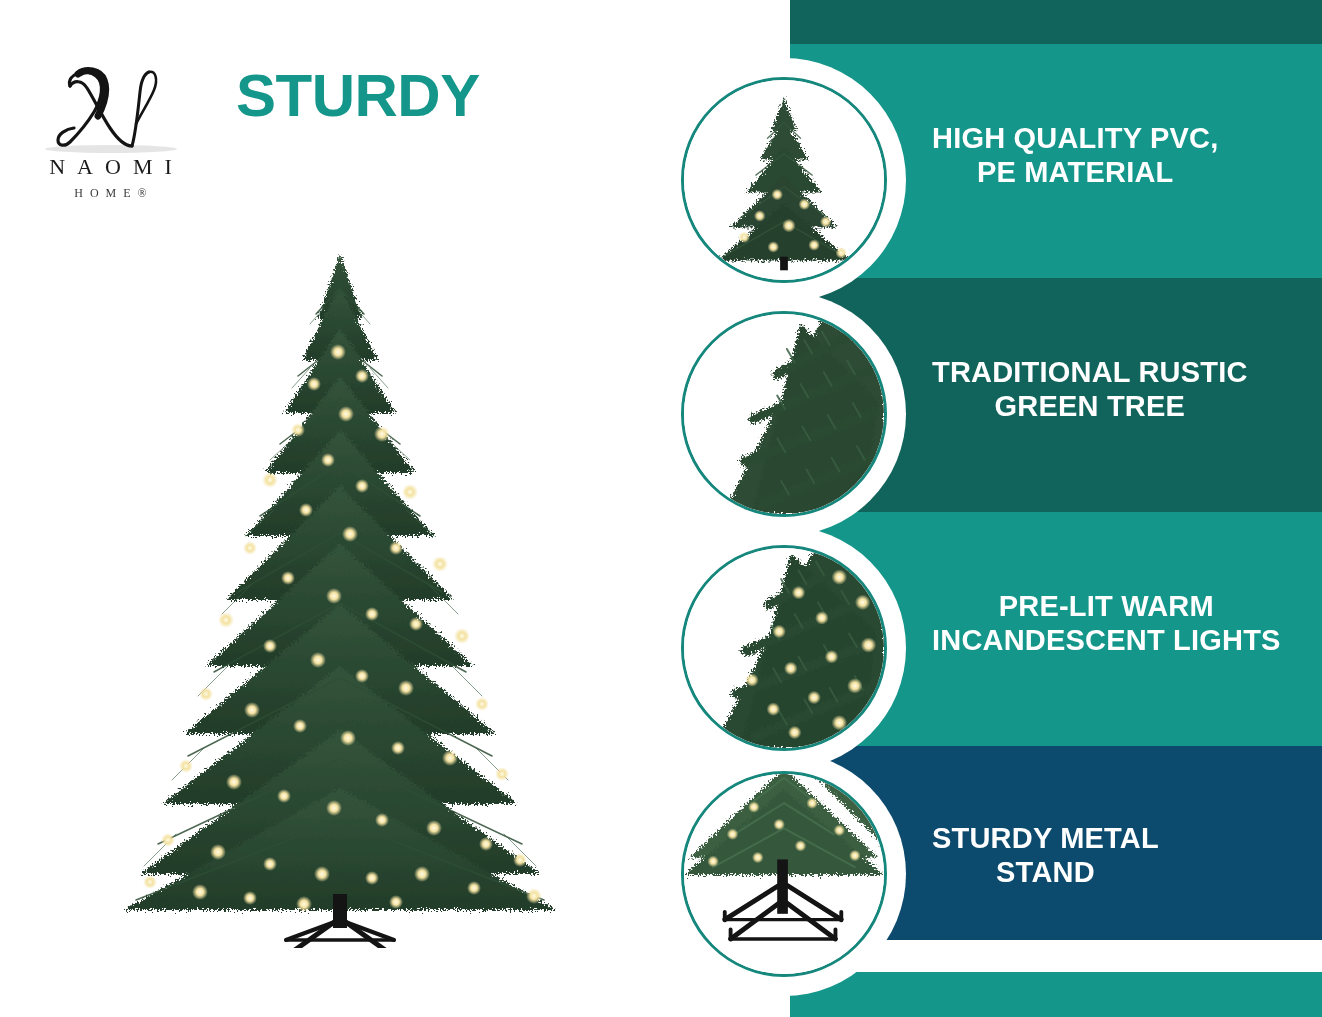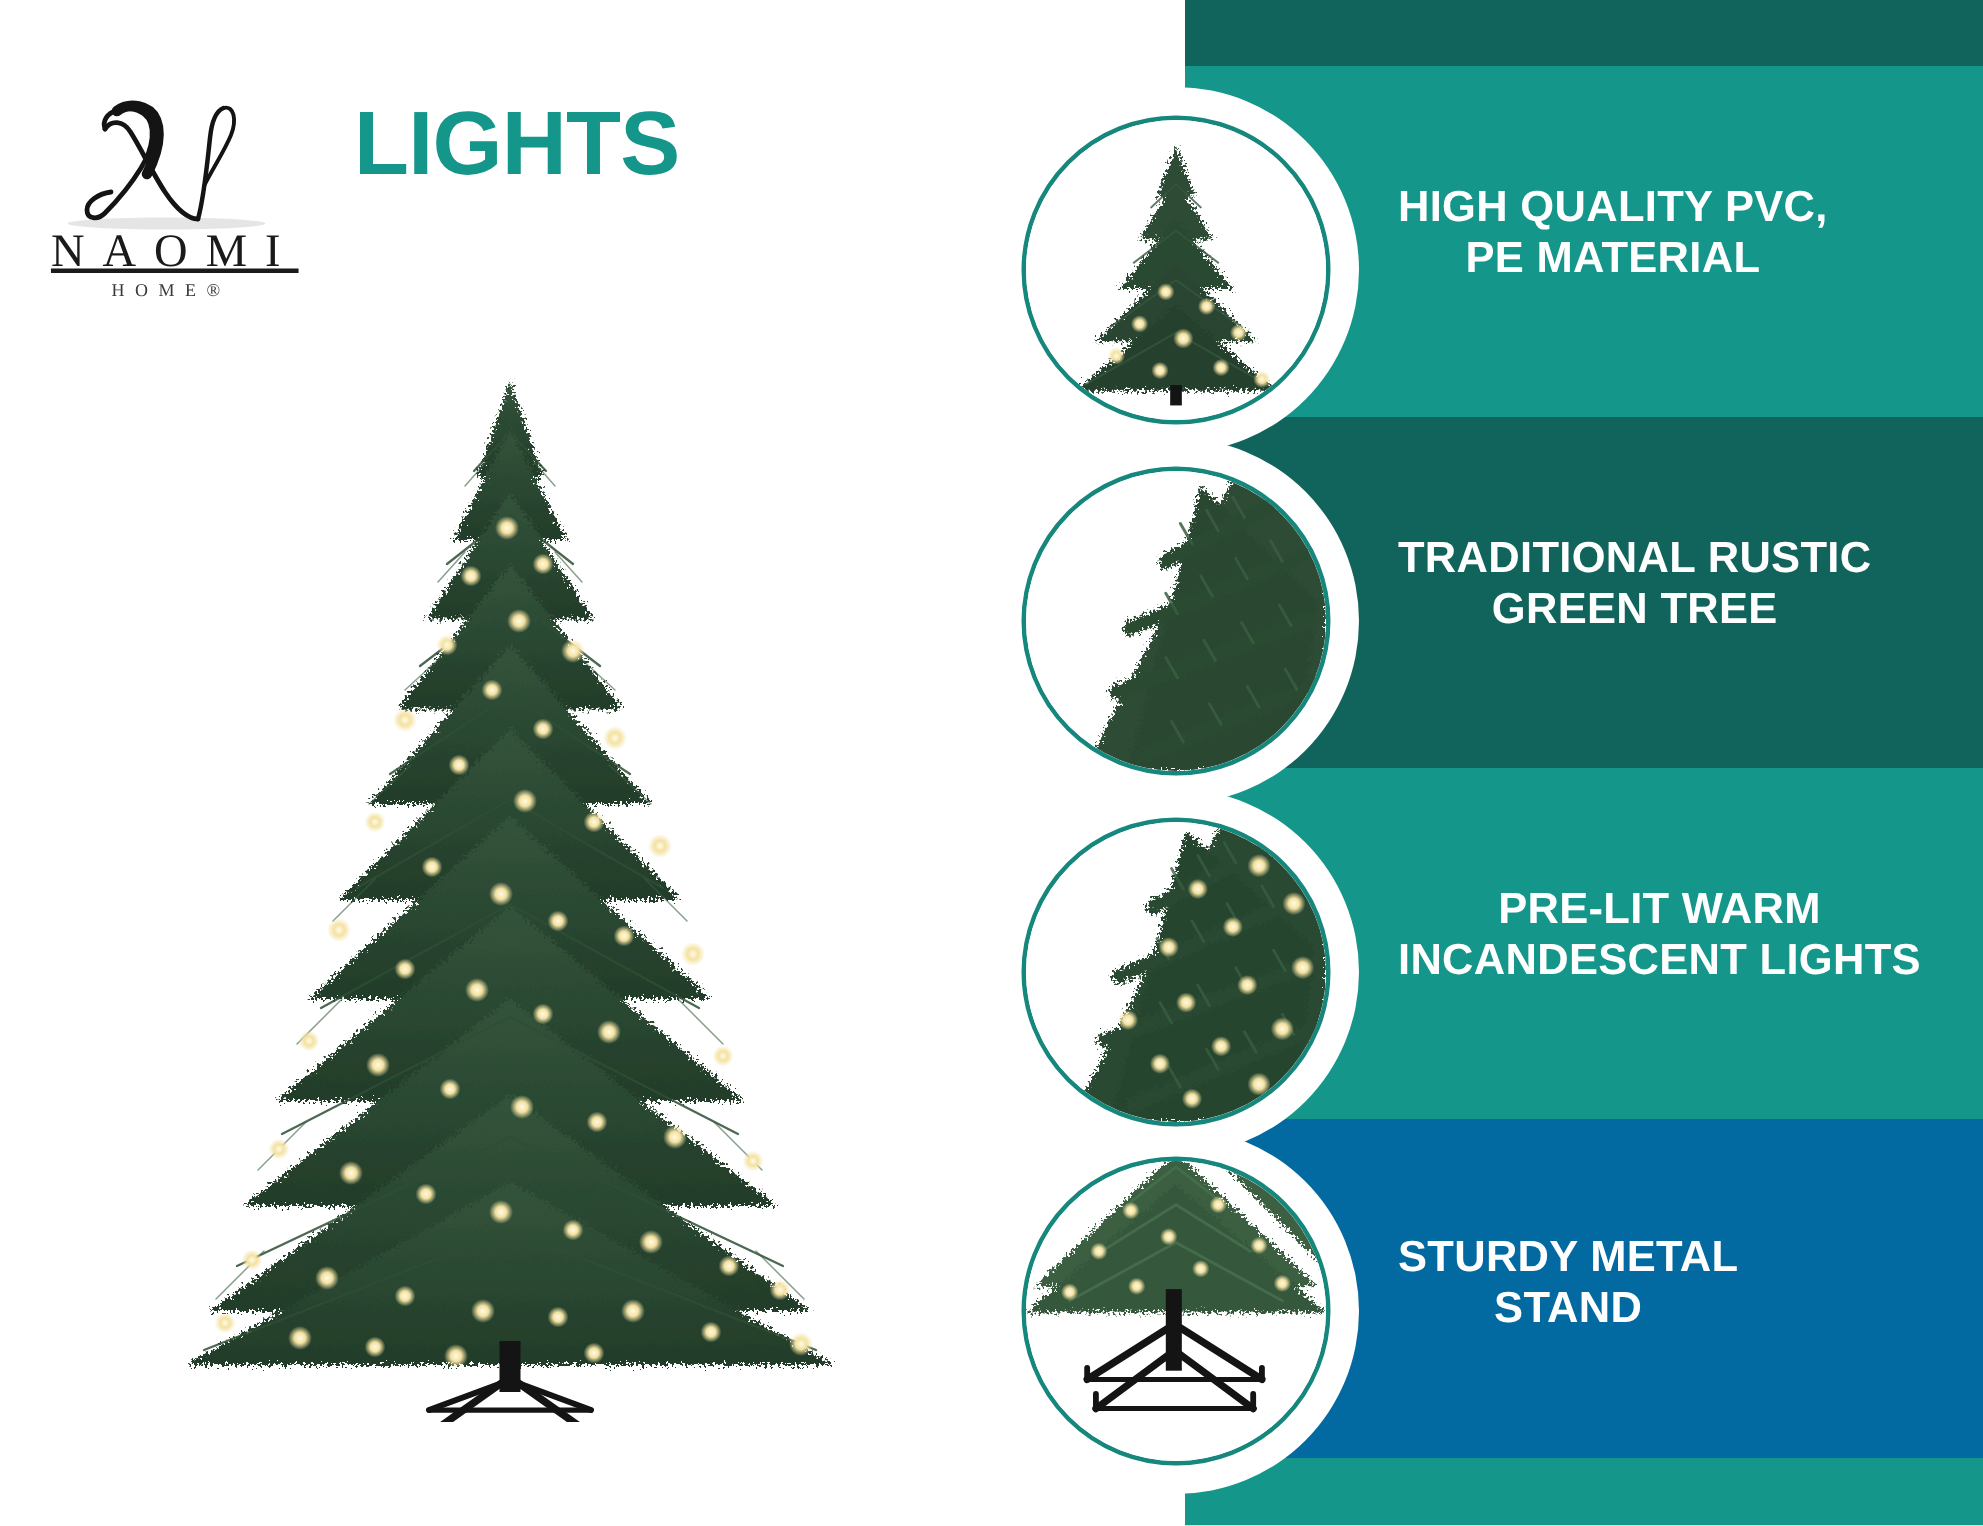--- a/index.html
+++ b/index.html
@@ -13,22 +13,22 @@
   .root{position:absolute;inset:0;background:#fff;}
 
   
   .left-panel{position:absolute;left:0;top:0;width:790px;height:1017px;background:#fff;}
 
   .brand{position:absolute;left:8px;top:66px;width:205px;height:150px;text-align:center;}
   .brand-mark{position:absolute;left:0;top:0;width:205px;height:88px;}
   .brand-name{
     position:absolute;left:0;top:86px;width:205px;
     font-family:"Liberation Serif", serif;
-    font-size:31px;letter-spacing:12px;color:#1a1a1a;
-    text-indent:12px;line-height:30px;text-decoration:underline;
+    font-size:22px;letter-spacing:12px;color:#1a1a1a;
+    text-indent:12px;line-height:30px;
   }
   .brand-sub{
     position:absolute;left:0;top:120px;width:205px;
     font-family:Liberation Serif, serif;
     font-size:12px;letter-spacing:7px;color:#3a3a3a;
     text-indent:7px;line-height:14px;
   }
 
   .headline{
     position:absolute;left:236px;top:68px;width:430px;
@@ -74,21 +74,21 @@
           <path d="M70 8 C78 2 92 4 96 14 C100 24 96 38 90 50" fill="none" stroke="#141414" stroke-width="7" stroke-linecap="round"></path>
           <path d="M124 80 C128 66 130 44 132 26 C133 16 136 8 141 6" fill="none" stroke="#141414" stroke-width="3" stroke-linecap="round"></path>
           <path d="M141 6 C148 4 150 14 146 24 C142 34 134 46 128 58" fill="none" stroke="#141414" stroke-width="2.6" stroke-linecap="round"></path>
         </svg>
       </div>
       <div class="brand-name">NAOMI</div>
       <div class="brand-sub">HOME®</div>
     </div>
 
     <div class="headline">
-      <span>LIGHTS</span>
+      <span>STURDY</span>
     </div>
 
     <div class="hero">
       <svg viewBox="0 0 460 700" xmlns="http://www.w3.org/2000/svg" aria-hidden="true">
         <defs>
           <radialGradient id="bulb" cx="50%" cy="50%" r="50%">
             <stop offset="0%" stop-color="#fffbe6"></stop>
             <stop offset="45%" stop-color="#f4e2a2"></stop>
             <stop offset="100%" stop-color="#f4e2a2" stop-opacity="0"></stop>
           </radialGradient>
@@ -213,21 +213,21 @@
     <div class="band" style="top:512px;height:234px;background:#14968a;">
       <div class="btext" style="top:78px;">PRE-LIT WARM
 INCANDESCENT LIGHTS</div>
     </div>
 
     <div class="band" style="top:278px;height:234px;background:#10645b;">
       <div class="btext" style="top:78px;">TRADITIONAL RUSTIC
 GREEN TREE</div>
     </div>
 
-    <div class="band" style="top:746px;height:226px;background:#0369a1;">
+    <div class="band" style="top:746px;height:194px;background:#0c4a6e;">
       <div class="btext" style="top:76px;">STURDY METAL
 STAND</div>
     </div>
 
     <div class="band" style="top:972px;height:45px;background:#14968a;"></div>
   </div>
 
   <div class="halo" style="left:662px;top:58px;">
     <div class="disc">
       <svg viewBox="0 0 206 206" xmlns="http://www.w3.org/2000/svg">

